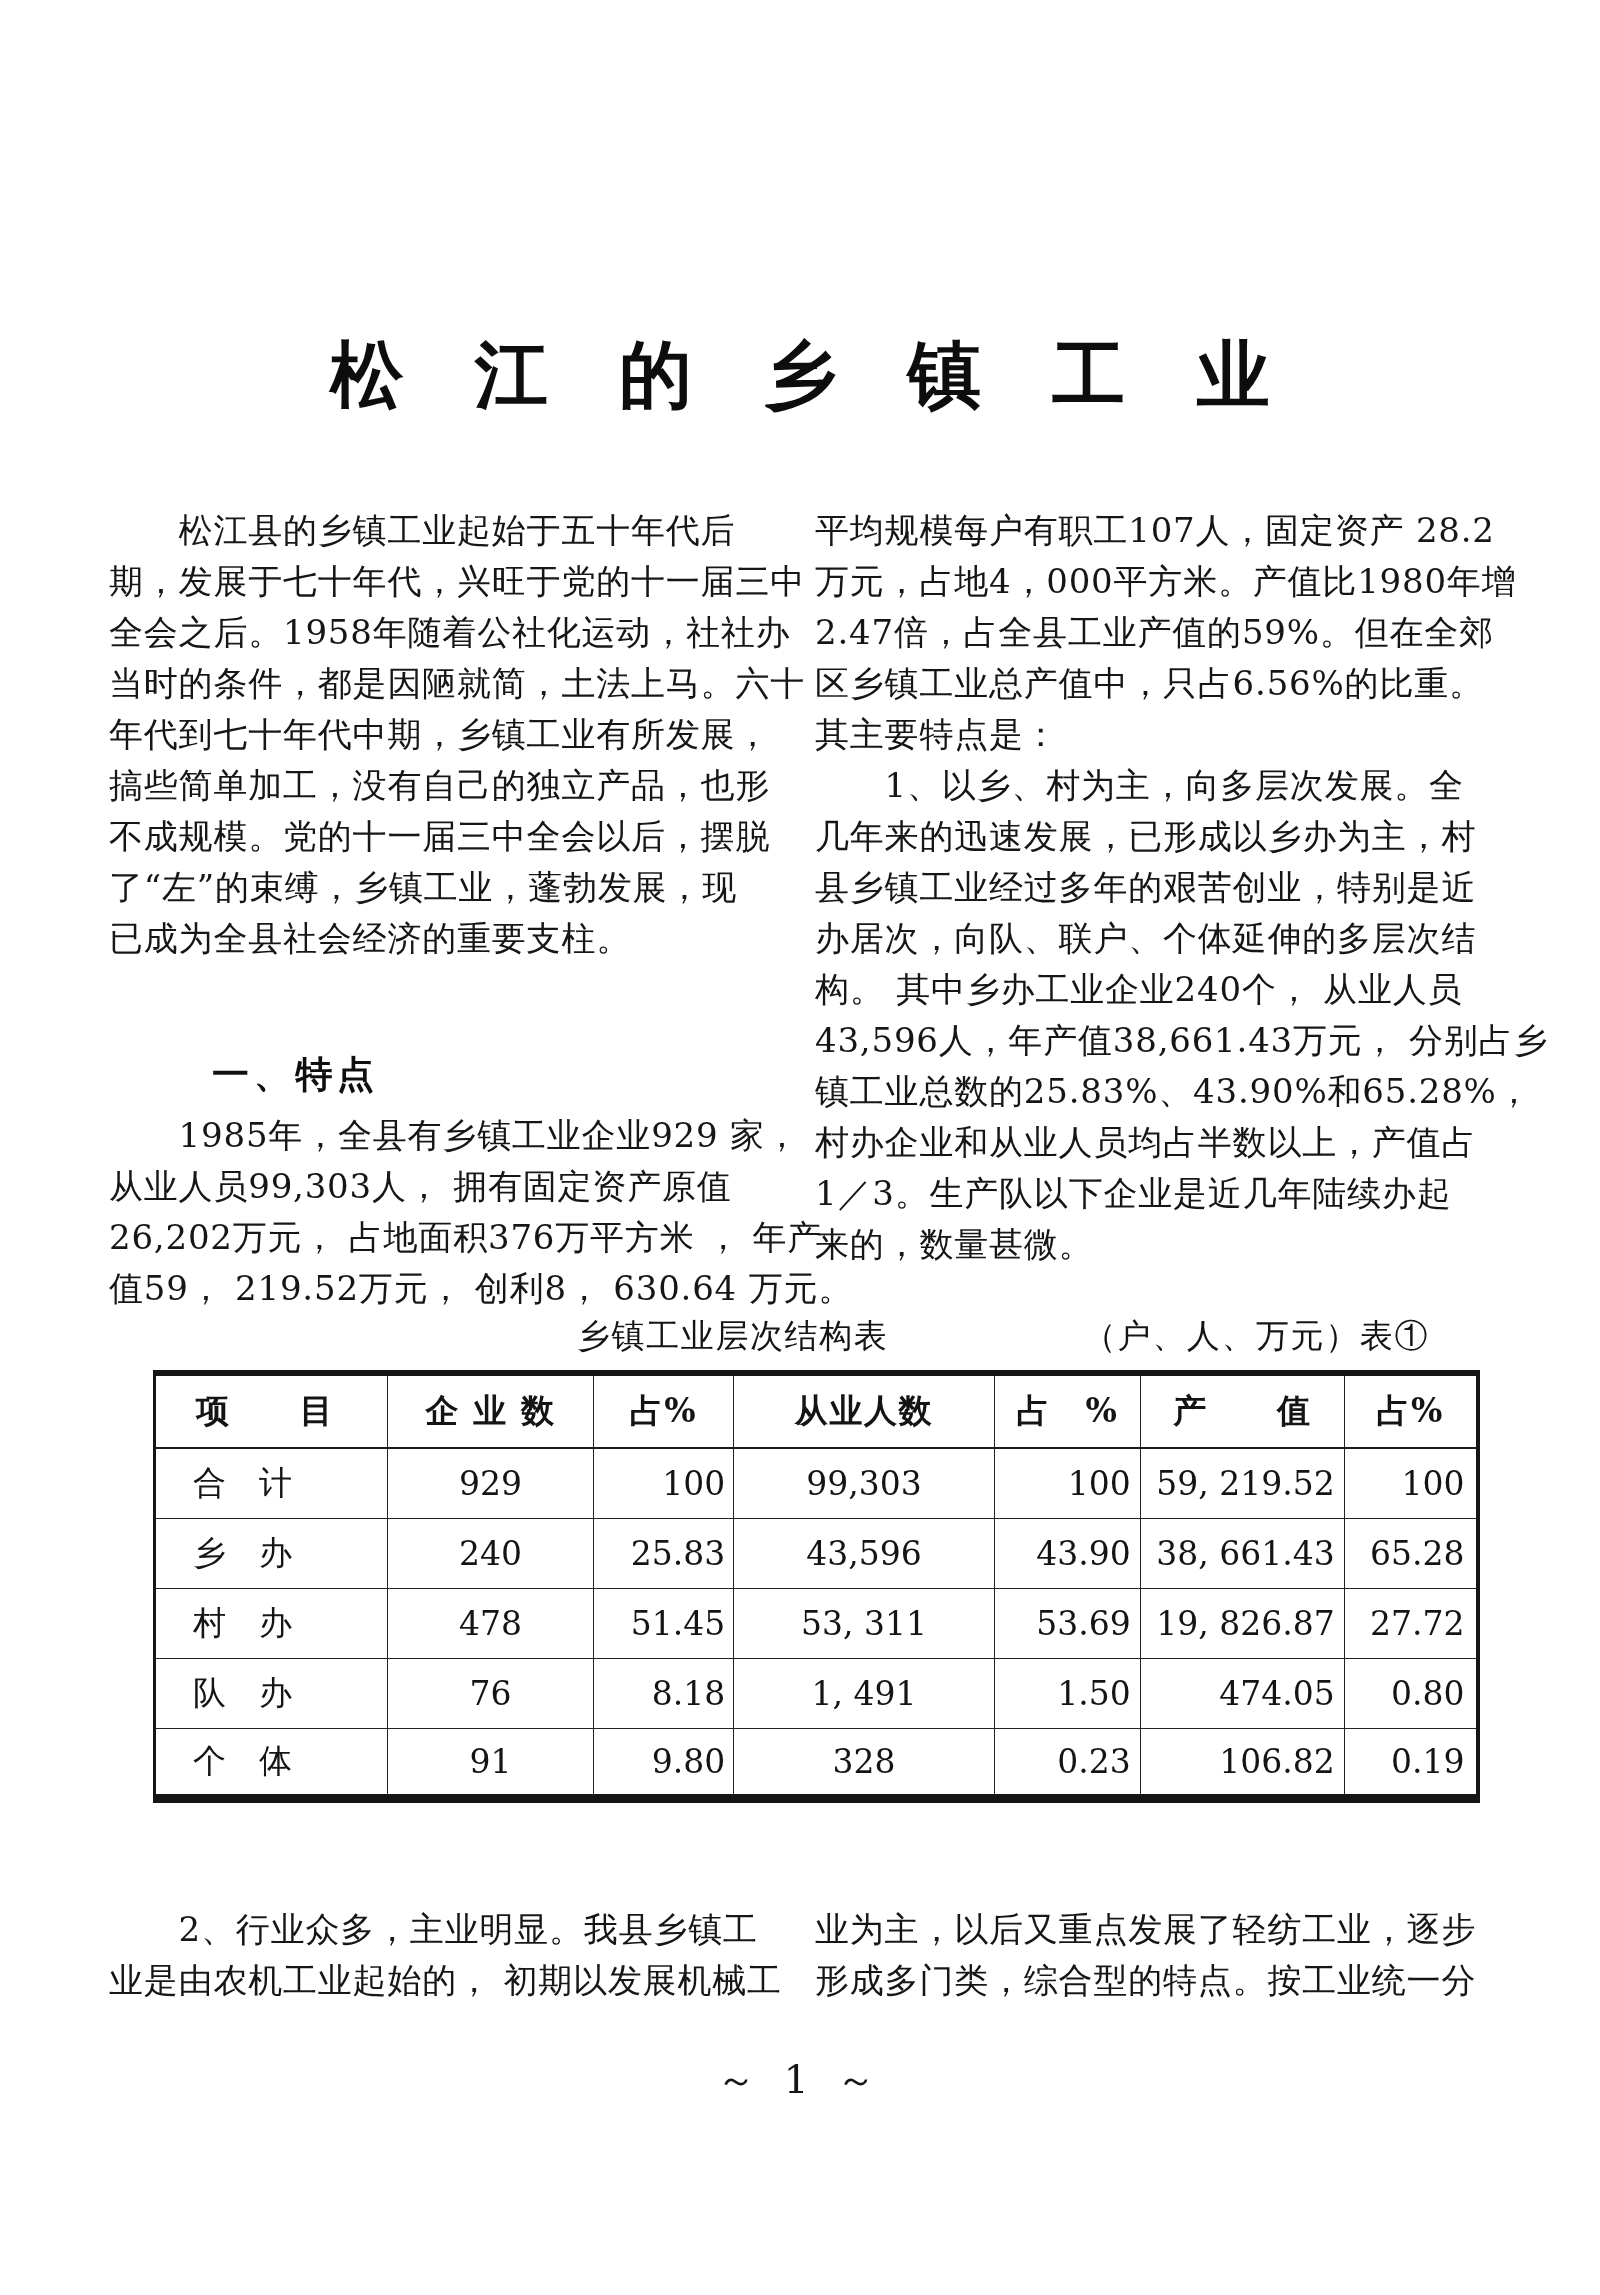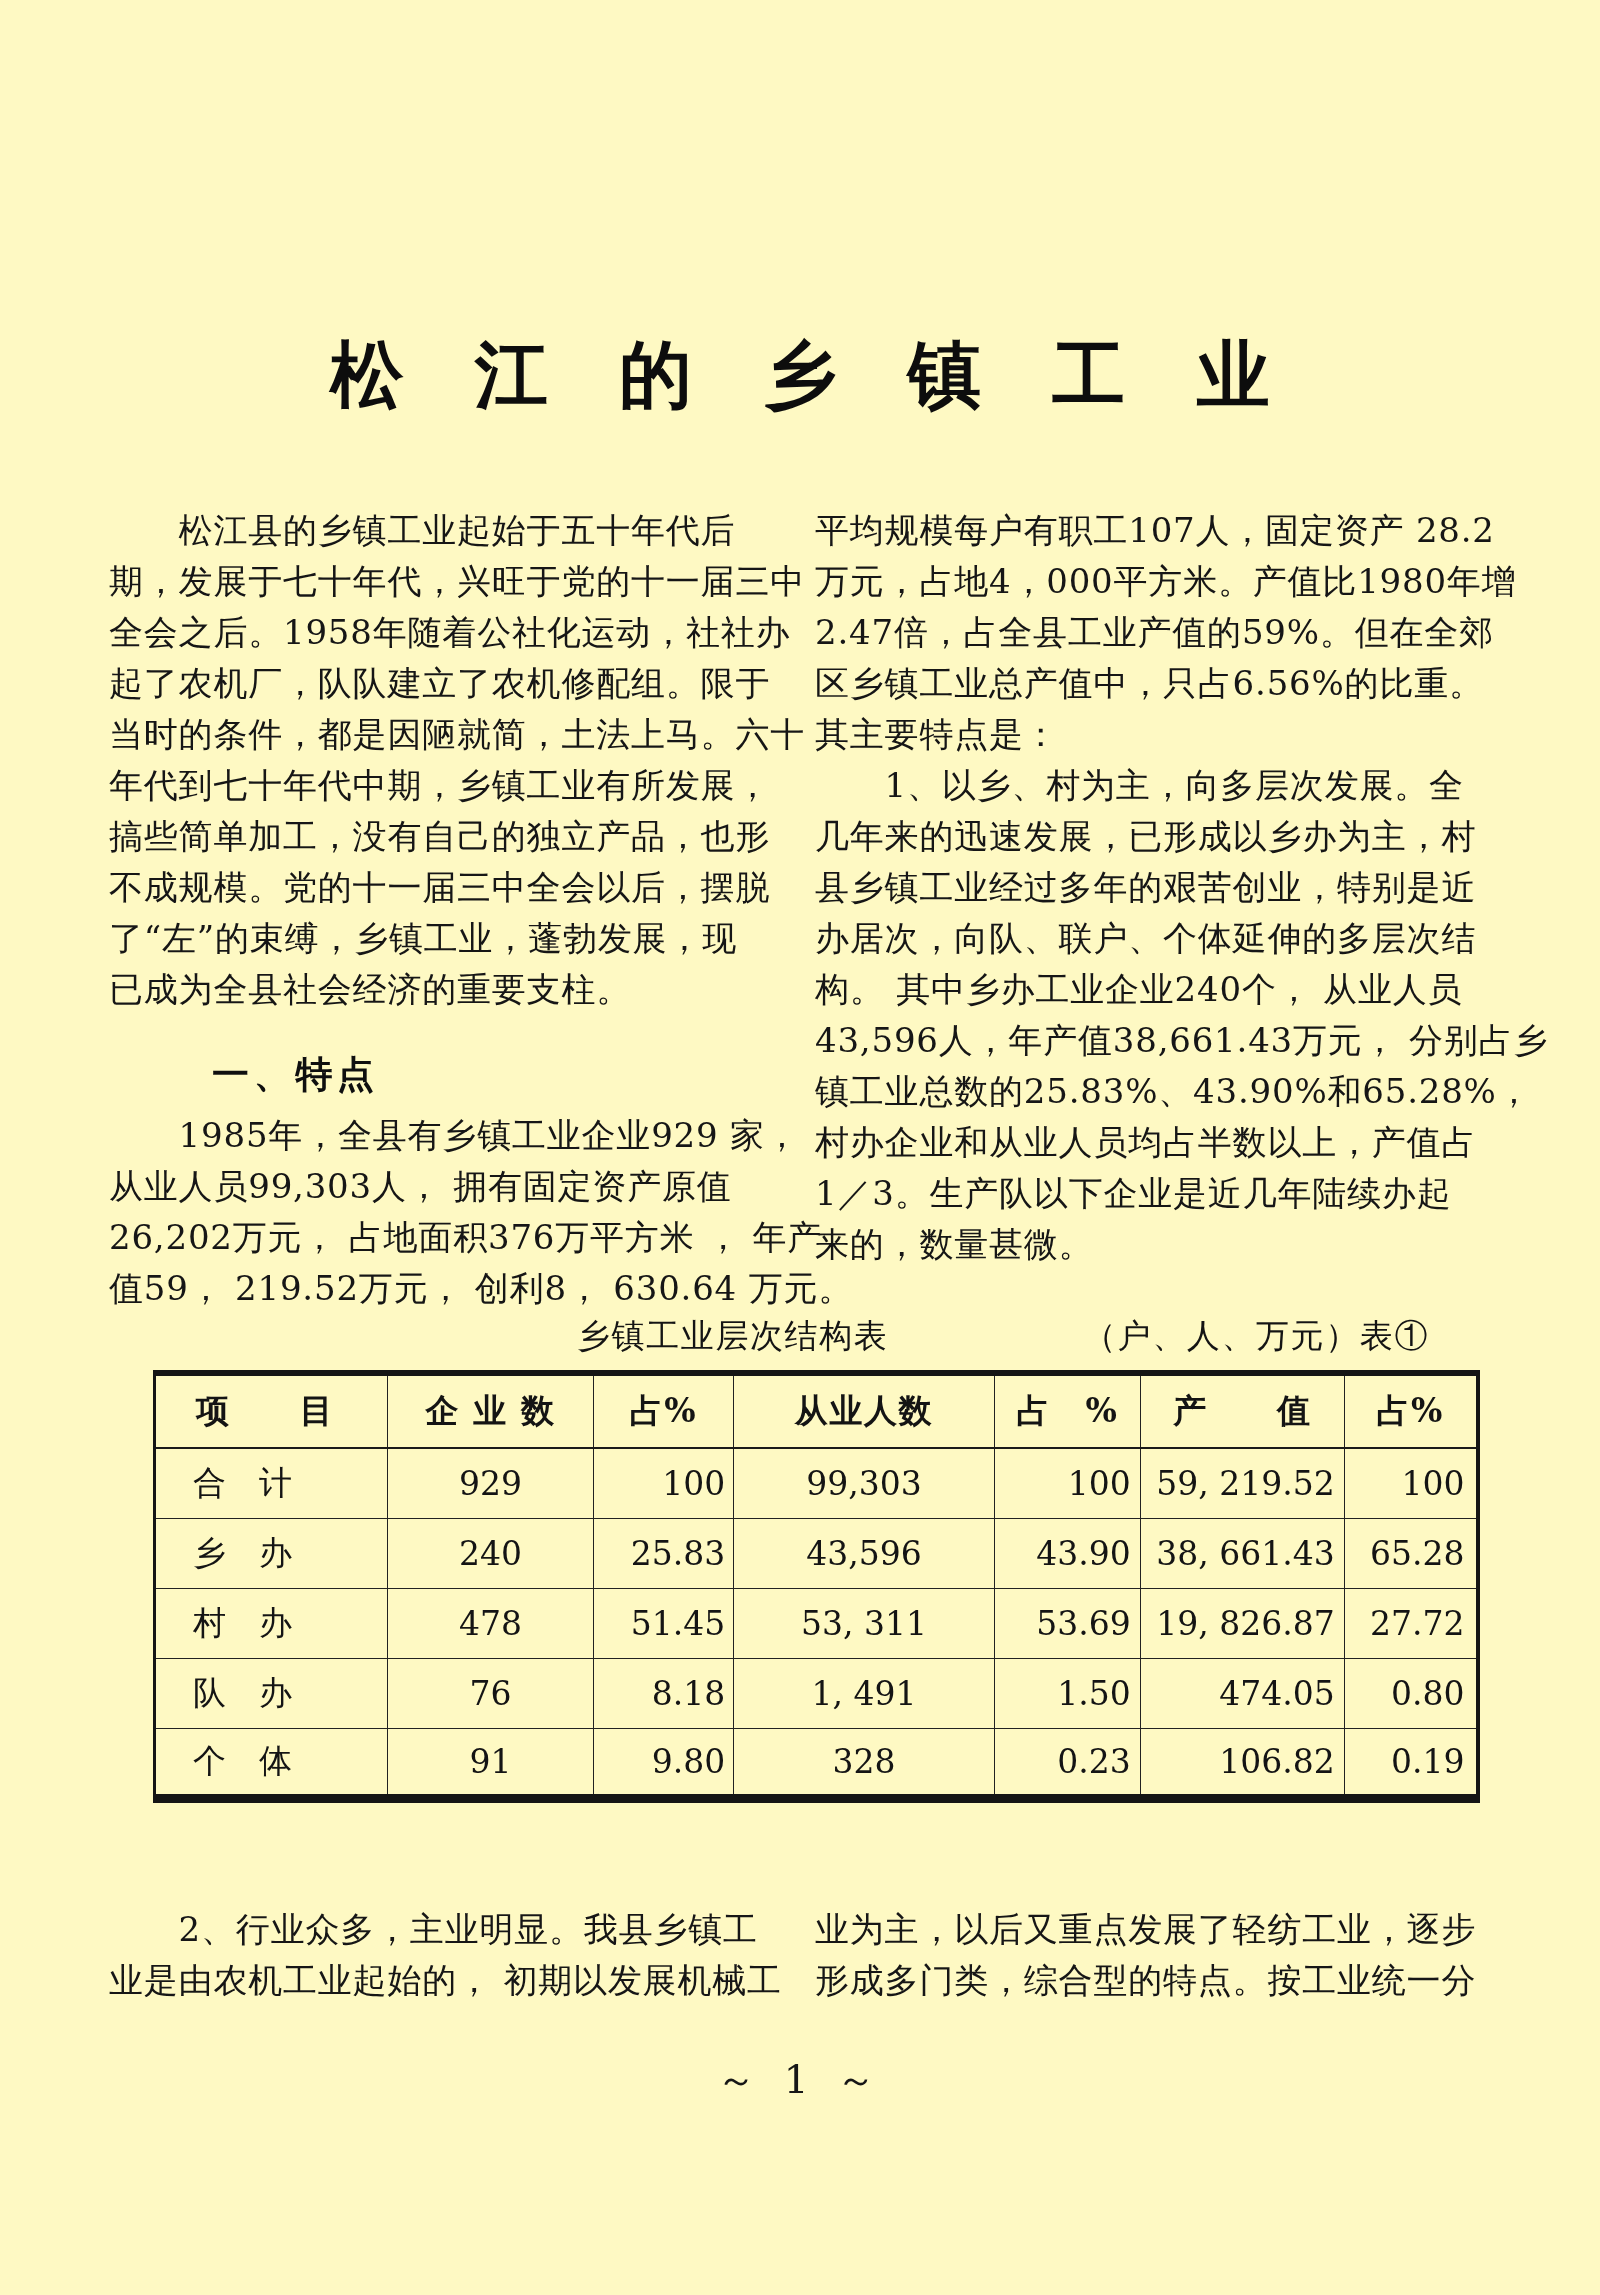--- a/index.html
+++ b/index.html
@@ -1,20 +1,20 @@
 <!DOCTYPE html>
 <html style="font-size:12.4px"><head>
 <meta charset="utf-8">
 <style>
   html,body{margin:0;padding:0;background:#6e6e6e;}
   .page{
     position:relative;
     width:1600px;height:2295px;
     margin:0 auto;
-    background:#fef9c3;
+    background:#ffffff;
     color:#141414;
     font-family:"DejaVu Serif","Liberation Serif",serif;
     overflow:hidden;
   }
   .title{
     position:absolute;top:327px;left:0;width:100%;
     text-align:center;
     font-size:73px;font-weight:700;color:#0d0d0d;
     letter-spacing:23px;text-indent:23px;
     white-space:nowrap;
@@ -72,21 +72,20 @@
 <body>
 
 <div class="page">
 
   <div class="title">松 江 的 乡 镇 工 业</div>
 
   <div class="tcol" id="intro-left">
       <div class="tline">　　松江县的乡镇工业起始于五十年代后</div>
       <div class="tline">期，发展于七十年代，兴旺于党的十一届三中</div>
       <div class="tline">全会之后。1958年随着公社化运动，社社办</div>
-      <div class="tline">起了农机厂，队队建立了农机修配组。限于</div>
       <div class="tline">当时的条件，都是因陋就简，土法上马。六十</div>
       <div class="tline">年代到七十年代中期，乡镇工业有所发展，</div>
       <div class="tline">搞些简单加工，没有自己的独立产品，也形</div>
       <div class="tline">不成规模。党的十一届三中全会以后，摆脱</div>
       <div class="tline">了“左”的束缚，乡镇工业，蓬勃发展，现</div>
       <div class="tline">已成为全县社会经济的重要支柱。</div>
     </div>
 
   <div class="tcol" id="intro-right">
       <div class="tline">平均规模每户有职工107人，固定资产 28.2</div>

